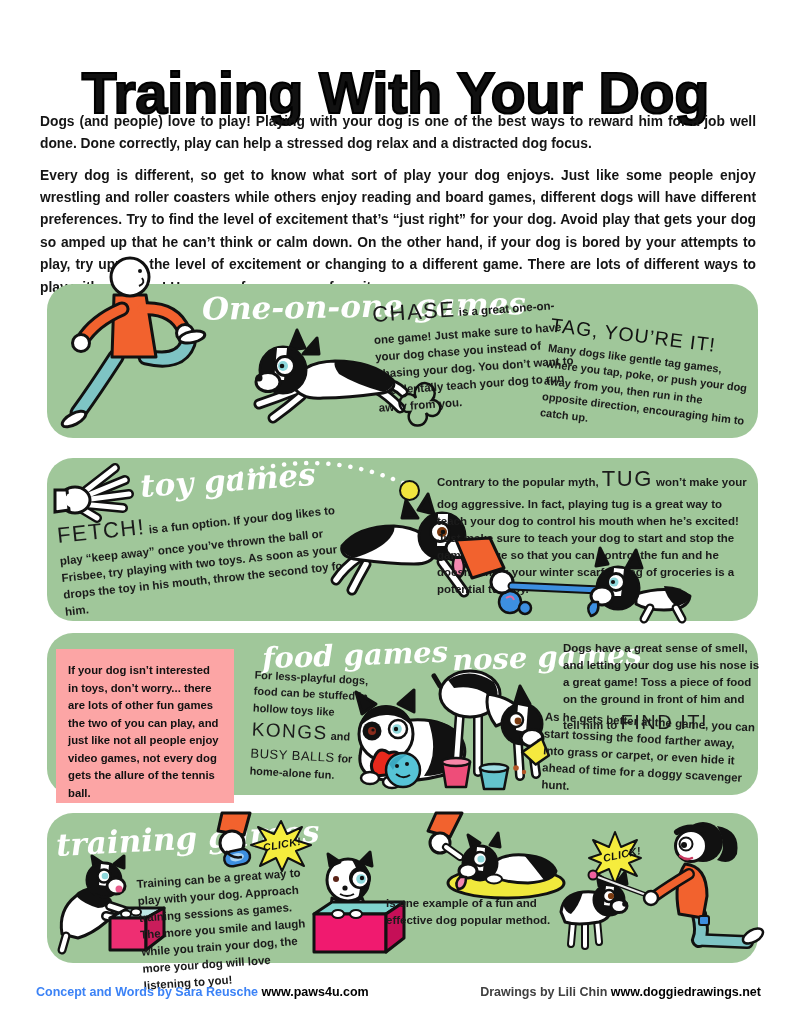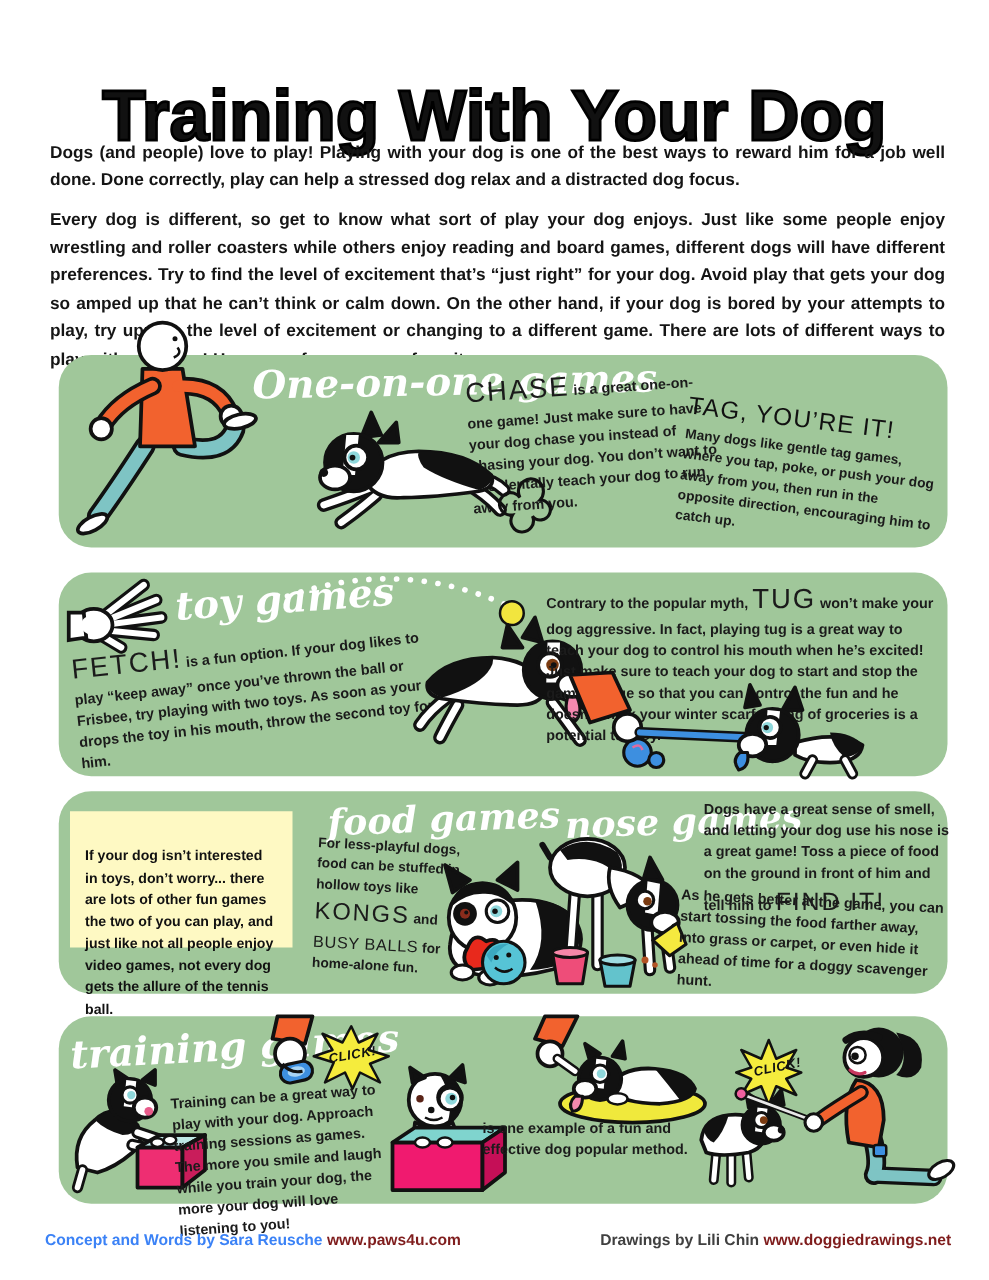--- a/index.html
+++ b/index.html
@@ -13,30 +13,30 @@
   .i1{top:97px;} .i2{top:151px;}
   .panel{position:absolute;left:47px;width:711px;background:#a0c79a;border-radius:26px;}
   .p1{top:284px;height:154px;} .p2{top:458px;height:163px;}
   .p3{top:633px;height:162px;} .p4{top:813px;height:150px;}
   .script{position:absolute;font-family:"DejaVu Serif",serif;font-style:italic;font-weight:bold;
           color:#fff;white-space:nowrap;}
   .body-txt{position:absolute;font-size:11.5px;font-weight:bold;line-height:1.48;color:#1b1b1b;margin:0;}
   .kw{font-size:22px;font-weight:normal;letter-spacing:1.5px;}
   .kw-md{font-size:13px;font-weight:normal;letter-spacing:.5px;}
   .tag-h{font-size:19.5px;font-weight:normal;letter-spacing:1px;margin:0 0 3px 0;}
-  .note-box{position:absolute;left:56px;top:649px;width:178px;height:109px;background:#fef9c3;
-            box-sizing:border-box;padding:28px 12px;font-size:11.3px;font-weight:bold;line-height:1.55;}
+  .note-box{position:absolute;left:56px;top:649px;width:178px;height:154px;background:#fca5a5;
+            box-sizing:border-box;padding:13px 12px;font-size:11.3px;font-weight:bold;line-height:1.55;}
   .ball{position:absolute;left:399px;top:480px;width:21px;height:21px;border-radius:50%;
         background:#f2e53e;border:2px solid #111;box-sizing:border-box;}
   .star-label{position:absolute;font-size:10.5px;font-weight:bold;font-style:italic;
               letter-spacing:.5px;color:#111;text-align:center;}
   .clk-h{font-size:21px;font-weight:normal;letter-spacing:1.5px;margin:0 0 3px 0;}
   .footer{position:absolute;top:985px;font-size:12.5px;font-weight:bold;}
   .f-left{left:36px;} .f-right{right:30px;text-align:right;}
-  .c-pink{color:#3b82f6;} .c-blue{color:#404040;margin-left:28px;} .c-ink{color:#7f1d1d;}
+  .c-pink{color:#3b82f6;} .c-blue{color:#404040;margin-left:28px;} .c-ink{color:#000000;}
   .ill{position:absolute;}
   svg{display:block;overflow:visible;}
 </style>
 </head>
 <body>
 
 <div class="page">
 
   <h1 class="title">Training With Your Dog</h1>
   <p class="intro i1">Dogs (and people) love to play! Playing with your dog is one of the best ways to reward him for a job well done. Done correctly, play can help a stressed dog relax and a distracted dog focus.</p>

